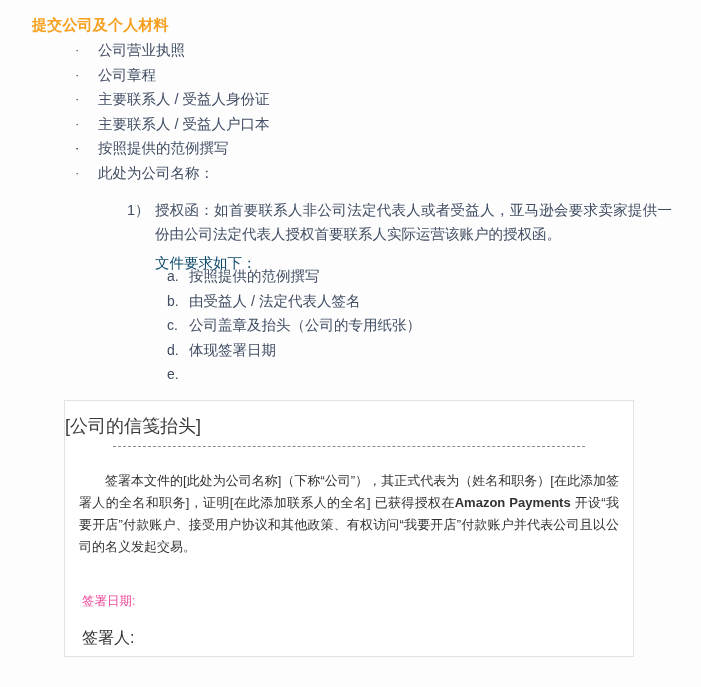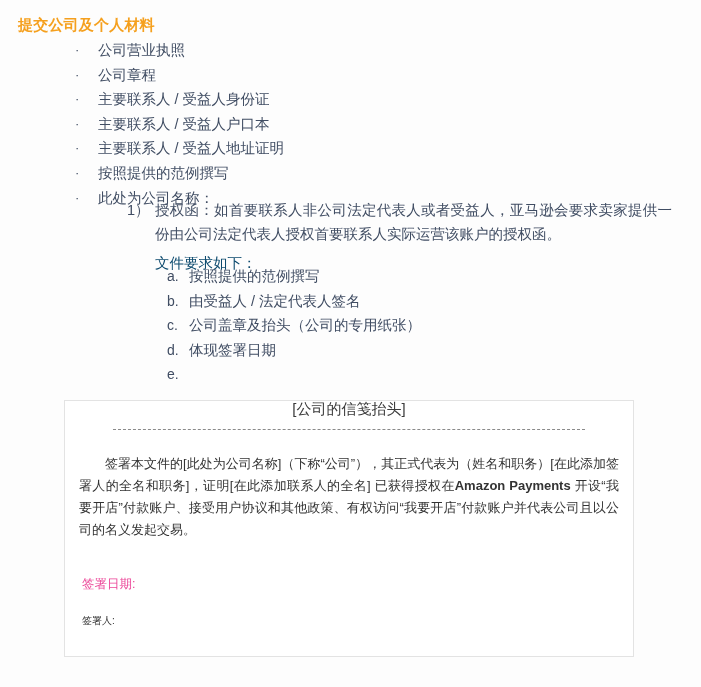--- a/index.html
+++ b/index.html
@@ -20,21 +20,21 @@
   .page {
     position: relative;
     width: 701px;
     height: 687px;
     box-sizing: border-box;
   }
 
   
   .section-title {
     position: absolute;
-    left: 18px;
+    left: 32px;
     top: 15px;
     font-size: 15px;
     font-weight: bold;
     color: #f5a01e;
     letter-spacing: 0.2px;
     line-height: 20px;
     white-space: nowrap;
   }
 
   
@@ -129,24 +129,25 @@
     top: 400px;
     width: 570px;
     height: 257px;
     box-sizing: border-box;
     background: #ffffff;
     border: 1px solid #e3e3e3;
     color: #333333;
     font-size: 12.5px;
   }
   .doc-letterhead {
-    text-align: center;
+    text-align: left;
     color: #3b3b3b;
-    font-size: 15px;
-    line-height: 16px;
+    font-size: 18px;
+    line-height: 16px;
+    margin-top: 17px;
   }
   .doc-divider {
     margin: 12px 48px 0 48px;
     border: 0;
     border-top: 1px dashed #8a8a8a;
     height: 0;
   }
   .doc-doctitle {
     text-align: center;
     color: #3b3b3b;
@@ -166,21 +167,21 @@
     font-weight: bold;
   }
   .doc-sign-date {
     margin: 35px 0 0 17px;
     font-size: 12.5px;
     line-height: 16px;
     color: #ec4899;
   }
   .doc-sign-name {
     margin: 21px 0 8px 17px;
-    font-size: 10px;
+    font-size: 16px;
     line-height: 16px;
     color: #333333;
   }
 </style>
 </head>
 <body>
 
 <div class="page">
 
   <div class="section-title">提交公司及个人材料</div>
@@ -197,21 +198,20 @@
     <li class="bullet-item">
       <span class="bullet-dot">·</span>
       <span>主要联系人 / 受益人身份证</span>
     </li>
     <li class="bullet-item">
       <span class="bullet-dot">·</span>
       <span>主要联系人 / 受益人户口本</span>
     </li>
     <li class="bullet-item">
       <span class="bullet-dot">·</span>
-      <span>主要联系人 / 受益人地址证明</span>
     </li>
     <li class="bullet-item">
       <span class="bullet-dot">·</span>
       <span>按照提供的范例撰写</span>
     </li>
     <li class="bullet-item">
       <span class="bullet-dot">·</span>
       <span>此处为公司名称：</span>
     </li>
   </ul>

